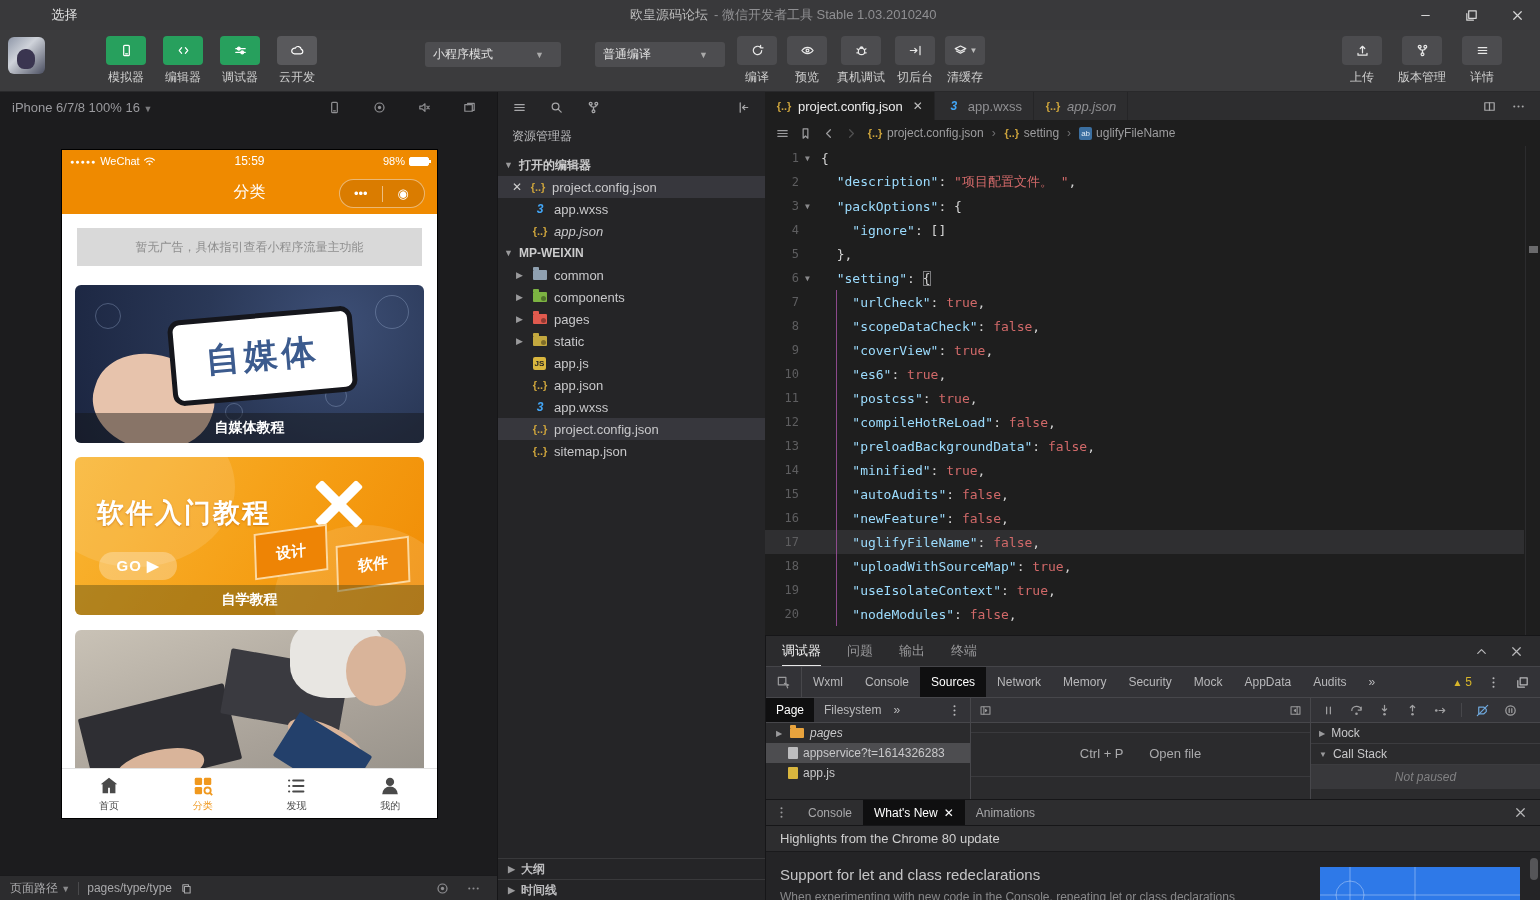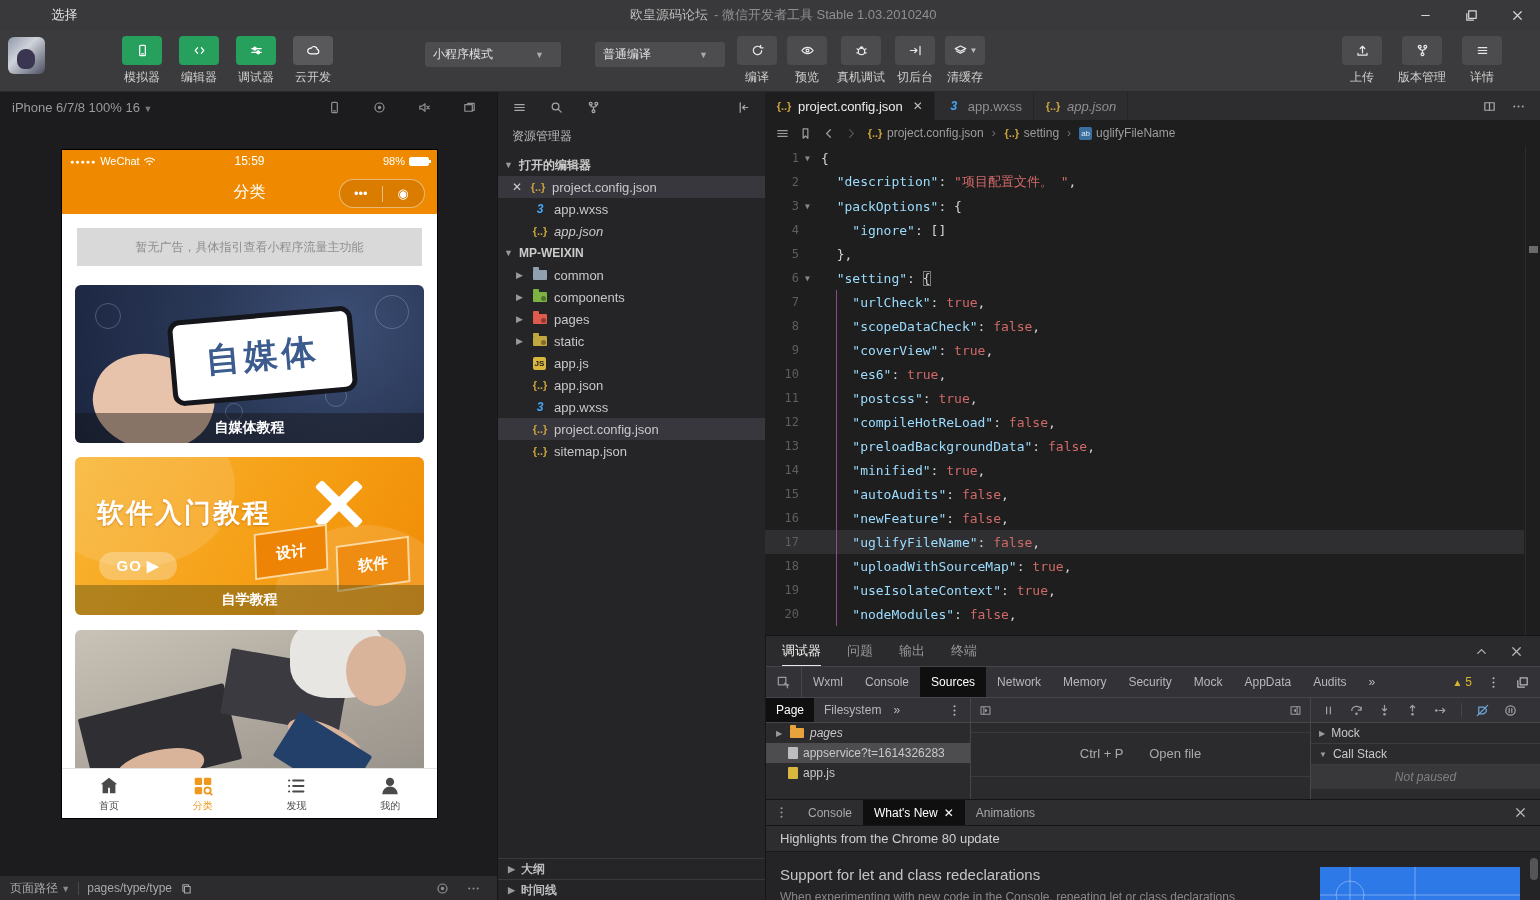--- a/index.html
+++ b/index.html
@@ -17,21 +17,21 @@
   .win-title .rest{color:#8f8f92;}
   .win-ctrls{position:absolute;right:0;top:0;height:30px;display:flex;}
   .win-btn{width:46px;height:30px;display:flex;align-items:center;justify-content:center;color:#d6d6d6;}
 
   
   .toolbar{position:absolute;top:30px;left:0;right:0;height:62px;background:#3b3b3d;border-bottom:1px solid #29292b;}
   .avatar{position:absolute;left:8px;top:7px;width:37px;height:37px;border-radius:6px;overflow:hidden;
           background:linear-gradient(135deg,#8f97a8 0%,#cfd3da 40%,#4a4e60 100%);}
   .avatar:after{content:"";position:absolute;left:9px;top:12px;width:18px;height:20px;border-radius:45% 45% 40% 40%;
           background:#3a3550;box-shadow:-4px-2px 0 #b45a6b;}
-  .modes{position:absolute;left:118px;top:6px;display:flex;gap:9px;}
+  .modes{position:absolute;left:102px;top:6px;display:flex;gap:9px;}
   .mode{display:flex;flex-direction:column;align-items:center;width:48px;}
   .mode-box{width:40px;height:29px;border-radius:4px;display:flex;align-items:center;justify-content:center;color:#fff;}
   .mode-box.on{background:#27a05d;}
   .mode-box.off{background:#59595c;}
   .mode-label,.act-label{margin-top:4px;font-size:12px;color:#cfcfcf;white-space:nowrap;}
   .dd{position:absolute;top:12px;height:25px;background:#4d4d50;border-radius:3px;display:flex;align-items:center;
       padding:0 8px;font-size:12px;color:#e0e0e0;}
   .dd .caret{margin-left:auto;color:#aaa;font-size:9px;}
   .acts{position:absolute;left:737px;top:6px;display:flex;gap:10px;}
   .acts2{position:absolute;right:38px;top:6px;display:flex;gap:16px;}

